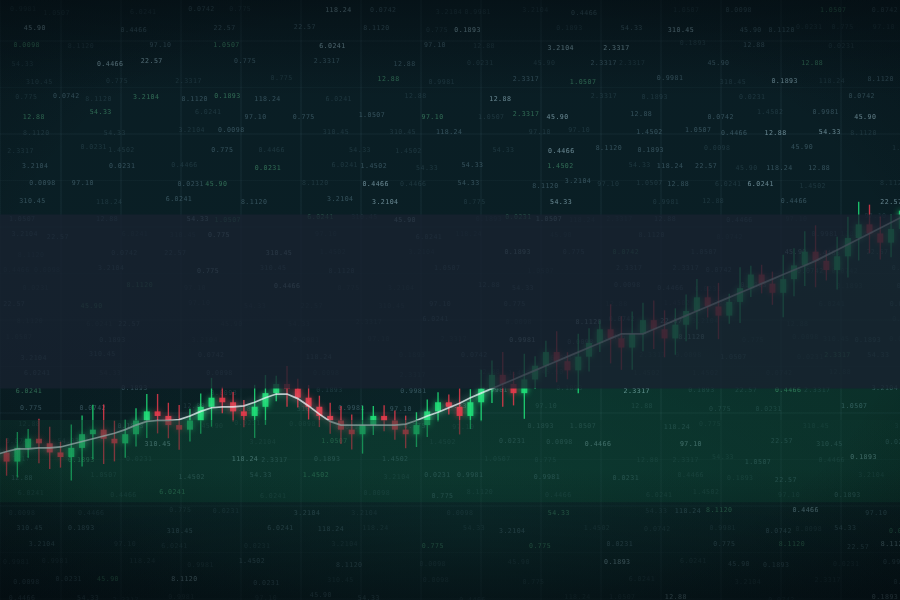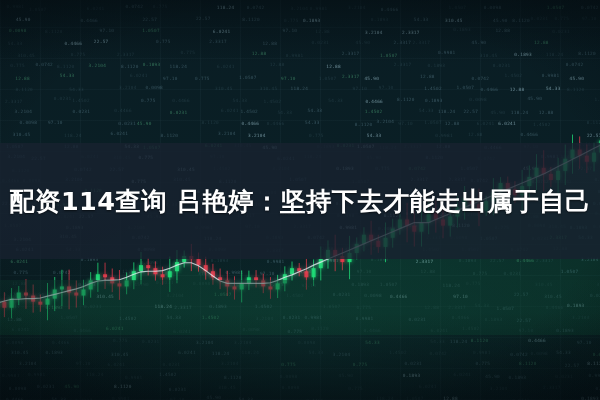--- a/index.html
+++ b/index.html
@@ -807,16 +807,15 @@
         <line x1="630" x2="630" y1="16.73113076599705" y2="65.04969115181117" stroke="#1fe078" stroke-width="0.9" opacity="0.85"></line>
         <rect x="628.0088888888889" y="33.28767123287673" width="3.9822222222222226" height="15.20547945205476" fill="#1fe078" opacity="0.92" class="glow-green"></rect>
         <path d="M-10.00 209.67 L-2.81 208.15 L4.38 206.02 L11.57 204.20 L18.76 204.20 L25.96 203.59 L33.15 203.59 L40.34 202.98 L47.53 201.16 L54.72 199.33 L61.91 197.51 L69.10 195.68 L76.29 193.86 L83.48 191.42 L90.67 188.38 L97.87 185.95 L105.06 185.34 L112.25 185.34 L119.44 184.73 L126.63 182.30 L133.82 179.26 L141.01 176.83 L148.20 176.22 L155.39 176.22 L162.58 175.61 L169.78 173.18 L176.97 170.14 L184.16 167.70 L191.35 167.70 L198.54 170.75 L205.73 175.61 L212.92 181.08 L220.11 185.95 L227.30 188.38 L234.49 188.38 L241.69 188.38 L248.88 188.38 L256.07 188.38 L263.26 188.38 L270.45 187.78 L277.64 185.34 L284.83 182.30 L292.02 179.87 L299.21 176.83 L306.40 173.79 L313.60 170.14 L320.79 167.10 L327.98 164.05 L335.17 161.01 L342.36 157.97 L349.55 154.93 L356.74 151.89 L363.93 148.85 L371.12 145.81 L378.31 142.77 L385.51 139.73 L392.70 136.68 L399.89 133.64 L407.08 130.60 L414.27 127.56 L421.46 127.56 L428.65 127.56 L435.84 124.52 L443.03 121.48 L450.22 118.44 L457.42 115.40 L464.61 112.36 L471.80 109.32 L478.99 106.27 L486.18 103.23 L493.37 100.19 L500.56 97.15 L507.75 94.11 L514.94 91.07 L522.13 88.03 L529.33 84.99 L536.52 81.95 L543.71 78.90 L550.90 75.25 L558.09 71.61 L565.28 67.96 L572.47 64.31 L579.66 60.66 L586.85 57.01 L594.04 53.36 L601.24 49.71 L608.43 46.06 L615.62 41.19 L622.81 40.13 L630.00 41.40 " fill="none" stroke="#e8f2f5" stroke-width="1.15" opacity="0.78" class="glow-line"></path>
       </svg>
   </div>
 
   <div class="haze"></div>
   <div class="vignette"></div>
 
   <div class="headline-band">
-    <div class="headline-line line1">配资114查询 吕艳婷：坚持下去才能走出属于自己</div>
   </div>
 
 </div>
 
 </body></html>

